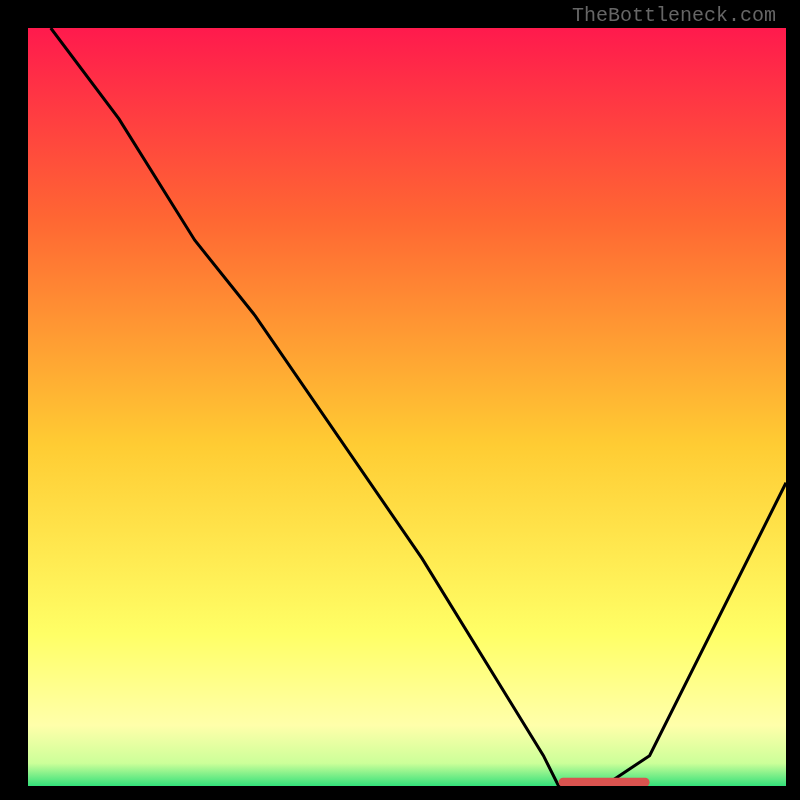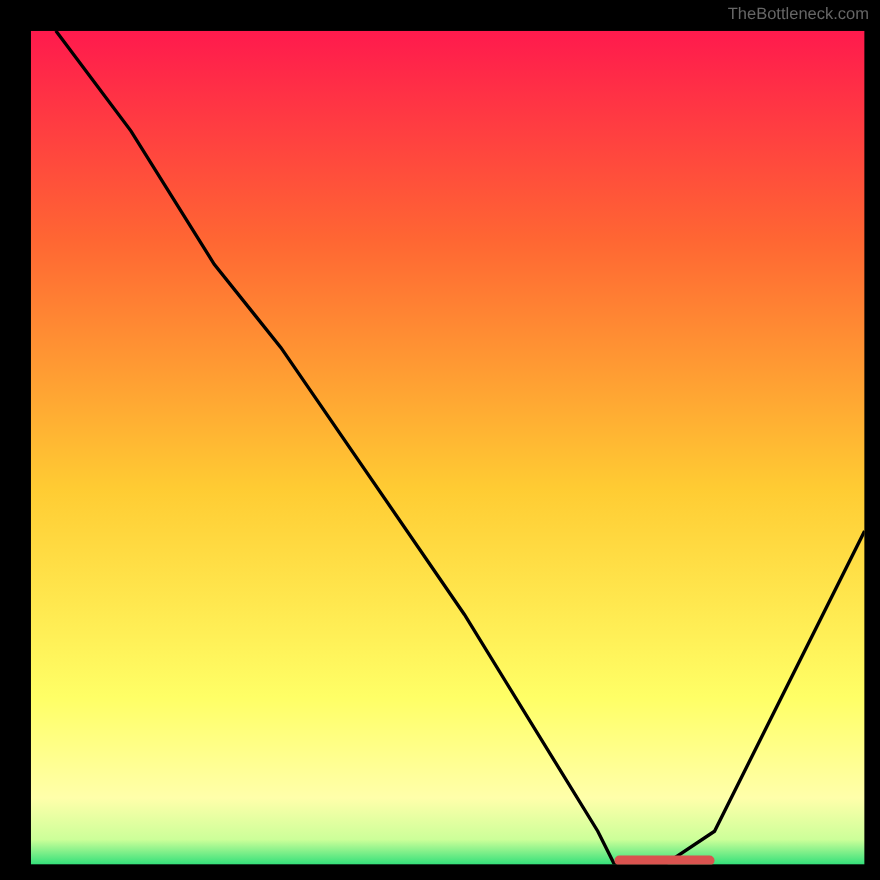--- a/index.html
+++ b/index.html
@@ -7,24 +7,25 @@
     padding: 0;
     width: 800px;
     height: 800px;
     position: relative;
     font-family: Arial, sans-serif;
     background: #000;
   }
   .watermark {
     position: absolute;
     top: 4px;
-    right: 10px;
+    right: 24px;
     color: #666;
-    font-size: 15px;
+    font-size: 20px;
     z-index: 10;
+    font-family: Liberation Mono, monospace;
   }
   .plot-container {
     position: absolute;
     left: 28px;
     top: 28px;
     width: 758px;
     height: 758px;
   }
   .plot-bg {
     width: 100%;

